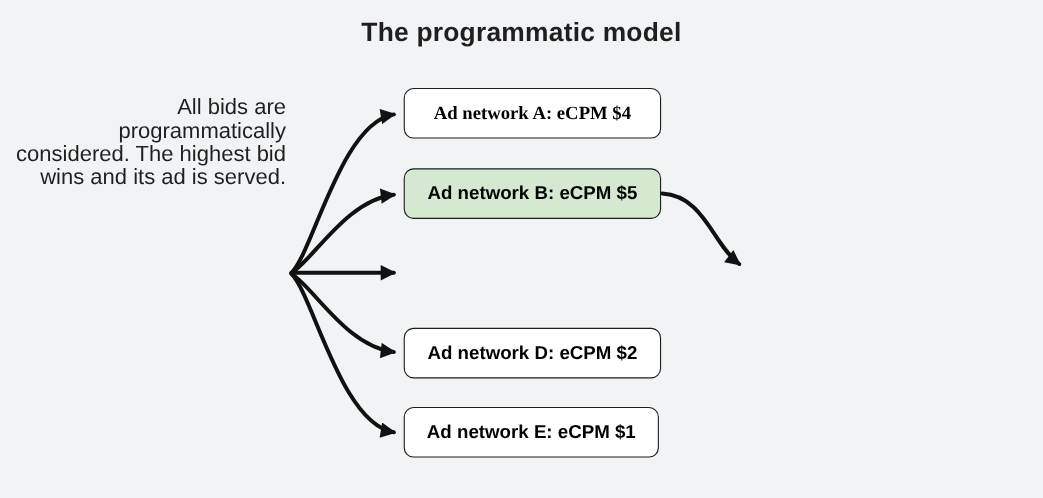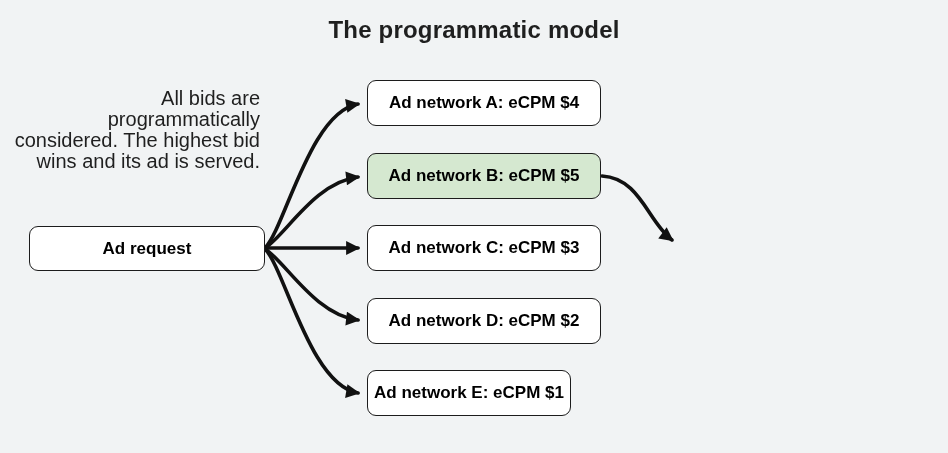--- a/index.html
+++ b/index.html
@@ -73,38 +73,32 @@
     <path class="flow" d="M265,249 C 285,269, 310,385, 358,393" marker-end="url(#arrowhead)"></path>
     <path class="flow" d="M602,176 C 640,178, 648,222, 672,240" marker-end="url(#arrowhead)"></path>
   </svg>
 
   <h1 class="title">The programmatic model</h1>
 
   <p class="desc">All bids are programmatically
 considered. The highest bid
 wins and its ad is served.</p>
 
-  <div class="node" style="left:29px; top:226px; width:236px; height:45px;">
-    <span>Ad request</span>
-  </div>
 
-  <div class="node" style="left:367px; top:80px; width:234px; height:46px;">
+  <div class="node" style="left:367px; top:80px; width:234px; height:46px;font-family:Liberation Serif, serif;">
     <span>Ad network A: eCPM $4</span>
   </div>
 
   <div class="node highlight" style="left:367px; top:153px; width:234px; height:46px;">
     <span>Ad network B: eCPM $5</span>
   </div>
 
-  <div class="node" style="left:367px; top:225px; width:234px; height:46px;">
-    <span>Ad network C: eCPM $3</span>
-  </div>
 
   <div class="node" style="left:367px; top:298px; width:234px; height:46px;justify-content:center;">
     <span>Ad network D: eCPM $2</span>
   </div>
 
-  <div class="node" style="left:367px; top:370px; width:204px; height:46px;">
+  <div class="node" style="left:367px; top:370px; width:232px; height:46px;">
     <span>Ad network E: eCPM $1</span>
   </div>
 
 
 </div>
 
 </body></html>

